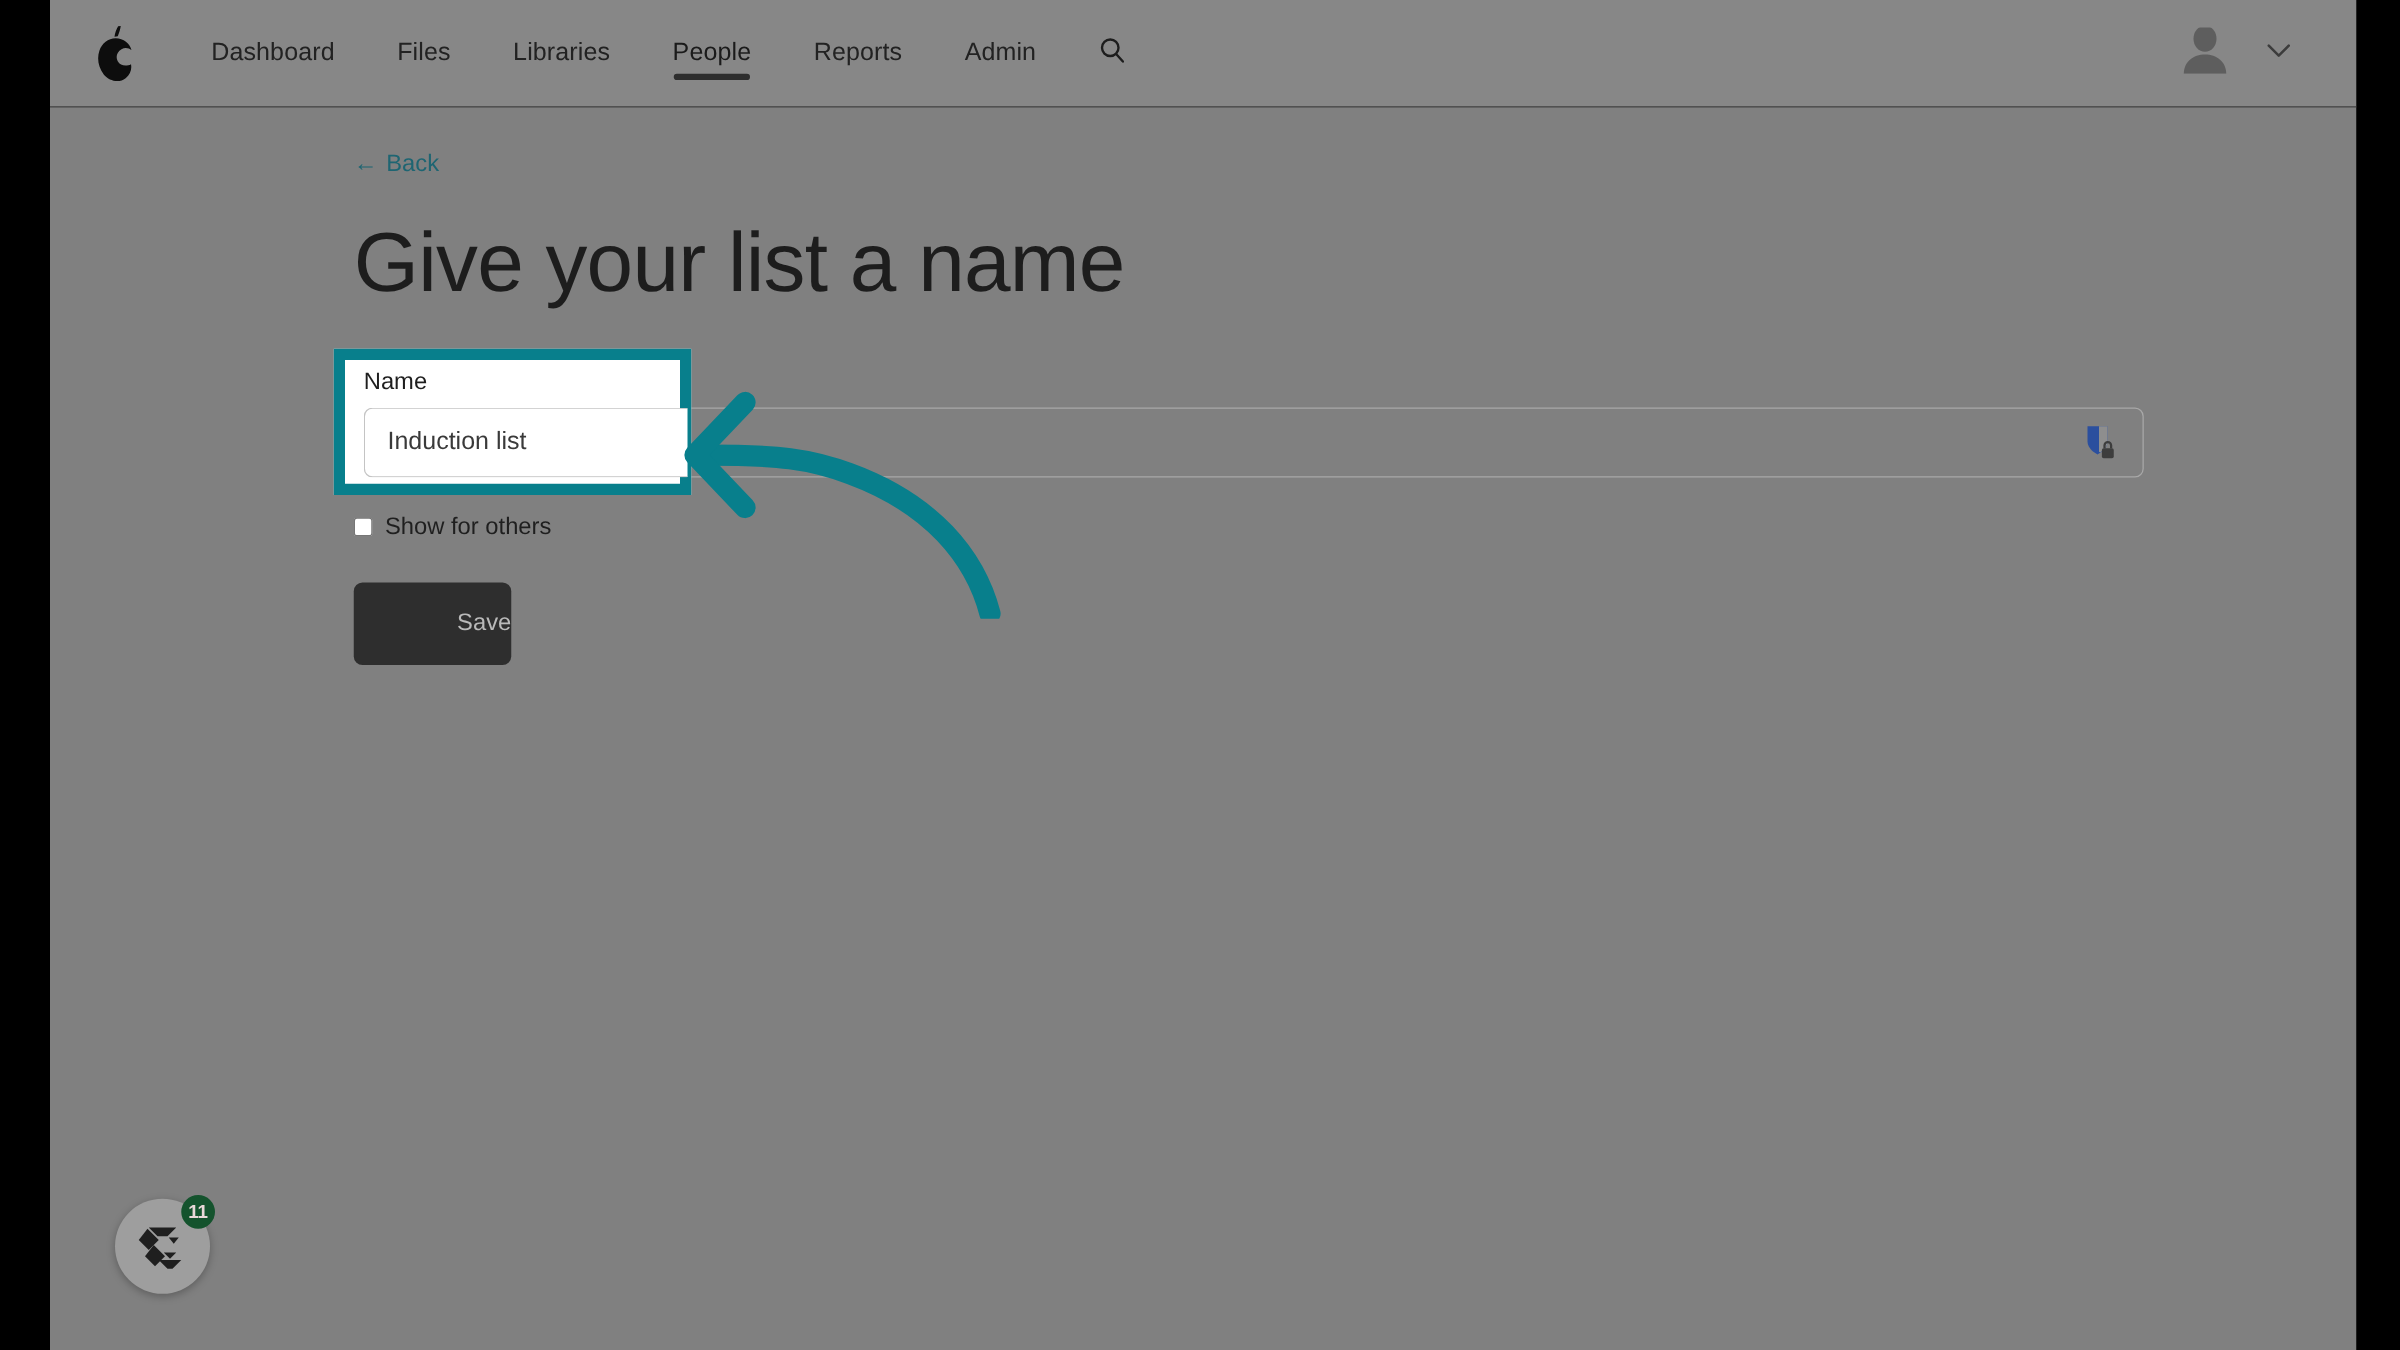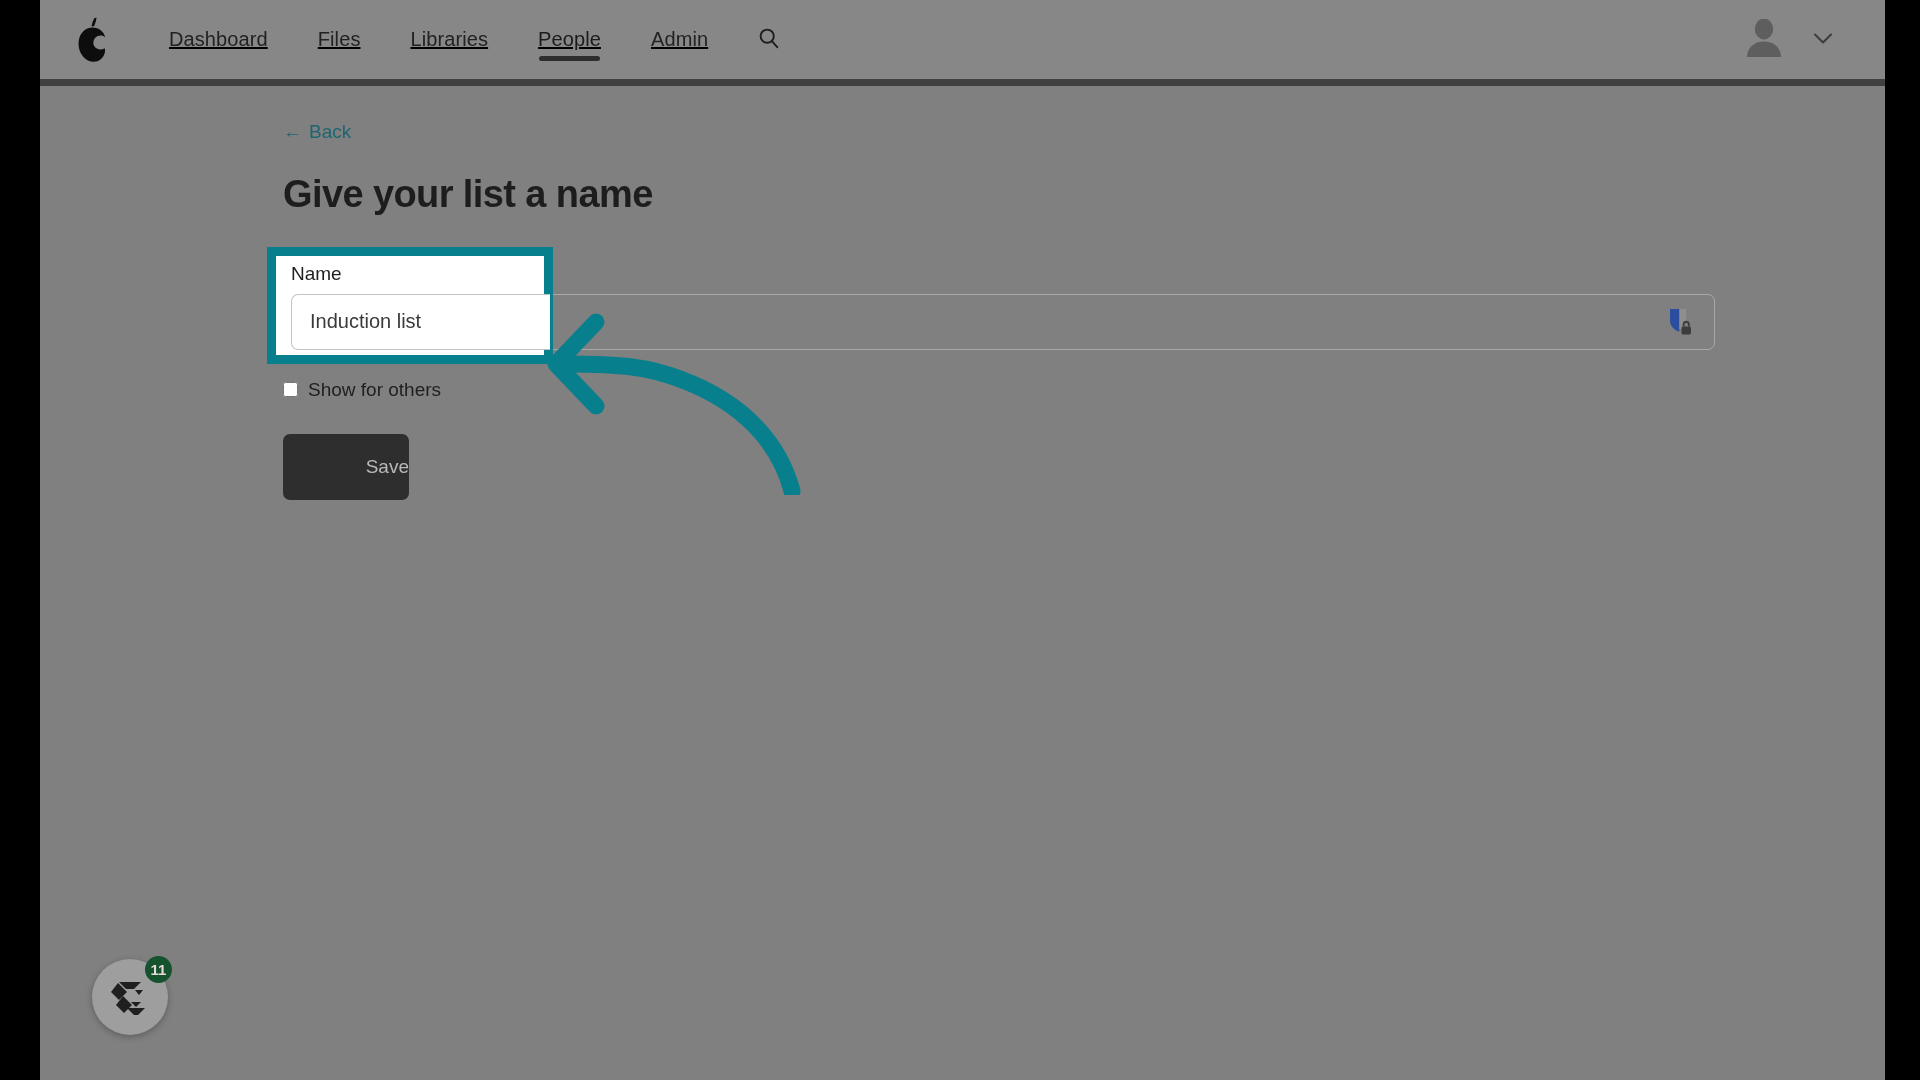--- a/index.html
+++ b/index.html
@@ -31,24 +31,23 @@
     background: #808080;   
     overflow: hidden;
   }
 
   
   #topnav {
     position: relative;
     height: 86px;
     width: 100%;
     background: #878787;
-    border-bottom: 7px solid #404040;
-    display: flex;
-    align-items: center;
-    text-decoration: underline;
+    border-bottom: 1px solid #404040;
+    display: flex;
+    align-items: center;
   }
 
   .logo-wrap {
     width: 104px;
     height: 86px;
     display: flex;
     align-items: center;
     justify-content: center;
     flex: 0 0 auto;
   }
@@ -124,22 +123,22 @@
     gap: 7px;
     font-size: 19px;
     color: #1e6572;
     cursor: pointer;
     line-height: 1;
     margin-bottom: 33px;
   }
   .back-arrow { font-size: 19px; line-height: 1; }
 
   h1.page-title {
-    font-size: 38px;
-    font-weight: 700;
+    font-size: 67px;
+    font-weight: 400;
     color: #1d1d1d;
     letter-spacing: -0.6px;
     line-height: 1.1;
     margin-bottom: 48px;
   }
 
   
   .form-area { position: relative; }
 
   .field-label {
@@ -329,20 +328,23 @@
           <span>Dashboard</span>
         </div>
         <div class="nav-item">
           <span>Files</span>
         </div>
         <div class="nav-item">
           <span>Libraries</span>
         </div>
         <div class="nav-item active">
           <span>People</span>
+        </div>
+        <div class="nav-item">
+          <span>Reports</span>
         </div>
         <div class="nav-item">
           <span>Admin</span>
         </div>
 
         <div class="nav-search">
           <span>
             <svg width="24" height="24" viewBox="0 0 24 24">
               <circle cx="10.2" cy="10.2" r="6.6" fill="none" stroke="#1d1d1d" stroke-width="1.9"></circle>
               <line x1="15.1" y1="15.4" x2="20.3" y2="21.2" stroke="#1d1d1d" stroke-width="1.9" stroke-linecap="round"></line>

